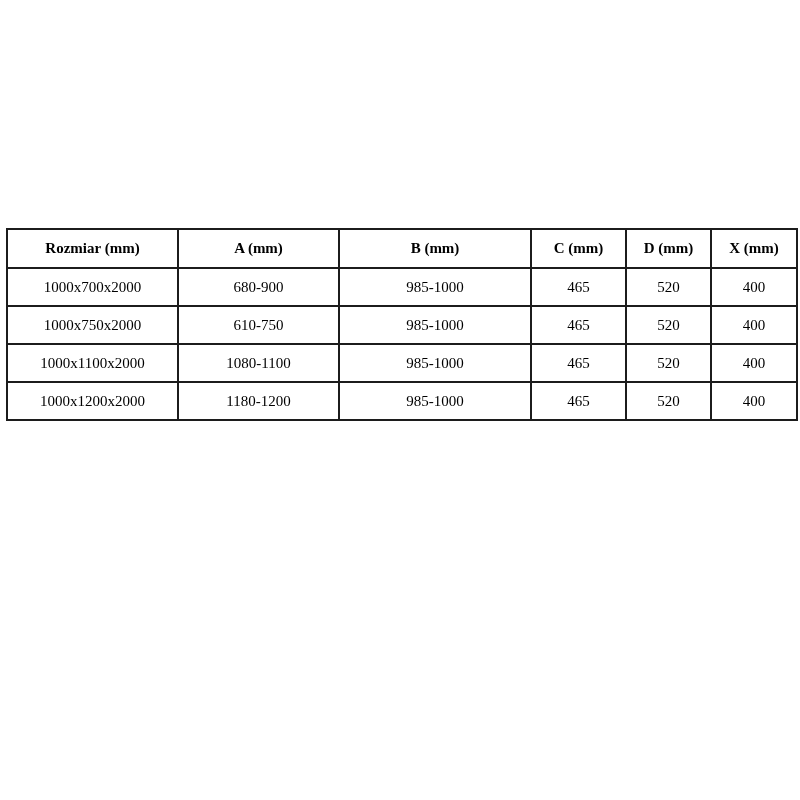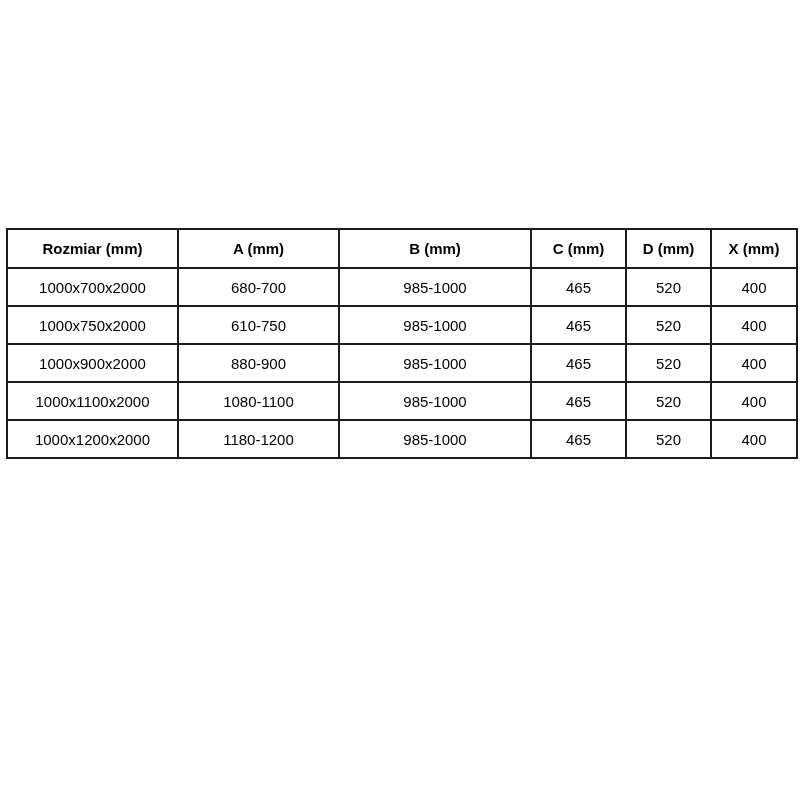--- a/index.html
+++ b/index.html
@@ -15,20 +15,21 @@
     width: 800px;
     height: 800px;
     background: #ffffff;
     overflow: hidden;
   }
   .table-wrap {
     position: absolute;
     left: 6px;
     top: 228px;
     width: 790px;
+    font-family: Liberation Serif, serif;
   }
   table.spec {
     border-collapse: collapse;
     table-layout: fixed;
     width: 790px;
     background: #ffffff;
   }
   table.spec th,
   table.spec td {
     border: 2px solid #1c1c1c;
@@ -71,37 +72,29 @@
           <th>A (mm)</th>
           <th>B (mm)</th>
           <th>C (mm)</th>
           <th>D (mm)</th>
           <th>X (mm)</th>
         </tr>
       </thead>
       <tbody>
         <tr>
           <td>1000x700x2000</td>
-          <td>680-700</td>
+          <td>680-900</td>
           <td>985-1000</td>
           <td>465</td>
           <td>520</td>
           <td>400</td>
         </tr>
         <tr>
           <td>1000x750x2000</td>
           <td>610-750</td>
-          <td>985-1000</td>
-          <td>465</td>
-          <td>520</td>
-          <td>400</td>
-        </tr>
-        <tr>
-          <td>1000x900x2000</td>
-          <td>880-900</td>
           <td>985-1000</td>
           <td>465</td>
           <td>520</td>
           <td>400</td>
         </tr>
         <tr>
           <td>1000x1100x2000</td>
           <td>1080-1100</td>
           <td>985-1000</td>
           <td>465</td>

